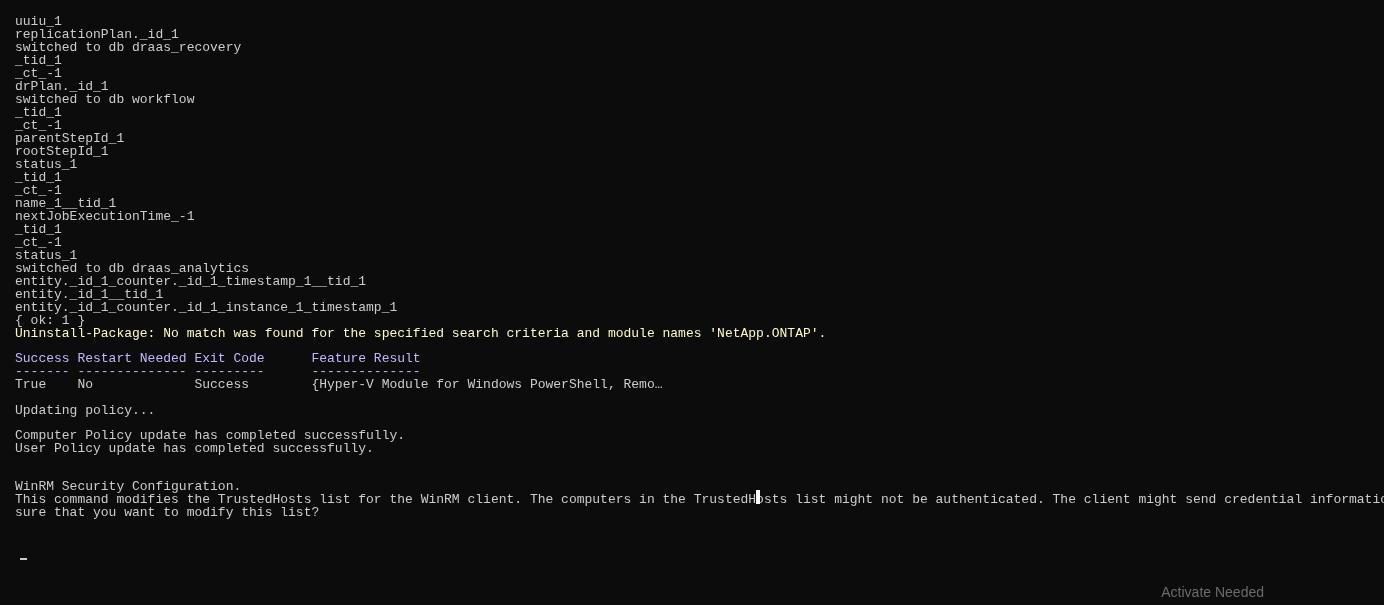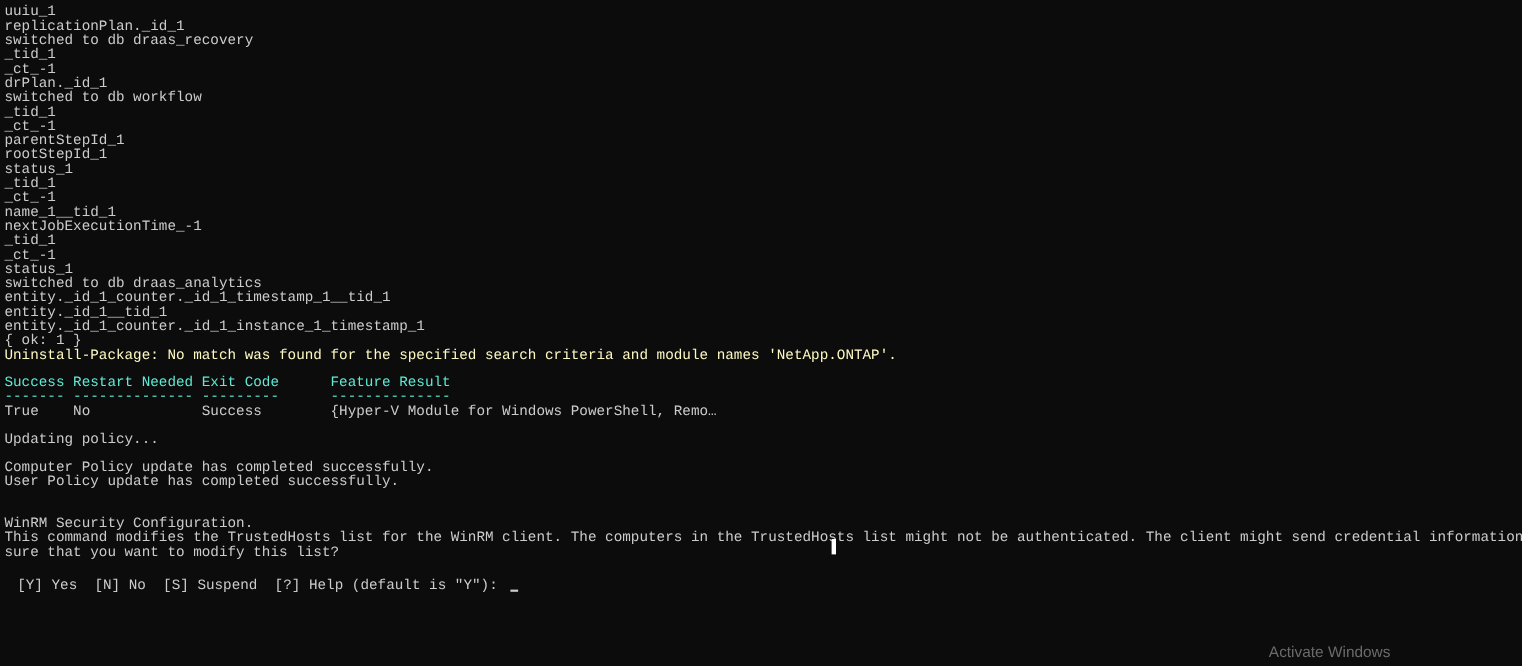--- a/index.html
+++ b/index.html
@@ -12,32 +12,32 @@
       color: #cccccc;
       font-family: Consolas, 'Courier New', monospace;
       font-size: 13px;
       line-height: 1.0;
       width: 1384px;
       height: 605px;
       overflow: hidden;
       position: relative;
     }
     .terminal {
-      padding: 4px;
+      padding: 15px;
       white-space: pre;
     }
     .line {
       min-height: 12.4px;
       white-space: pre;
     }
     .red {
       color: #fef9c3;
     }
     .green {
-      color: #5eead4;
+      color: #c4b5fd;
     }
     .cursor {
       display: inline-block;
       width: 7px;
       height: 2px;
       background: #cccccc;
       vertical-align: bottom;
       margin-left: 4px;
     }
     .text-cursor {
@@ -57,18 +57,18 @@
       font-size: 14px;
       font-weight: 400;
     }
   </style>
 </head>
 <body>
 
 <div class="terminal" id="terminal-lines"><div class="line">uuiu_1</div><div class="line">replicationPlan._id_1</div><div class="line">switched to db draas_recovery</div><div class="line">_tid_1</div><div class="line">_ct_-1</div><div class="line">drPlan._id_1</div><div class="line">switched to db workflow</div><div class="line">_tid_1</div><div class="line">_ct_-1</div><div class="line">parentStepId_1</div><div class="line">rootStepId_1</div><div class="line">status_1</div><div class="line">_tid_1</div><div class="line">_ct_-1</div><div class="line">name_1__tid_1</div><div class="line">nextJobExecutionTime_-1</div><div class="line">_tid_1</div><div class="line">_ct_-1</div><div class="line">status_1</div><div class="line">switched to db draas_analytics</div><div class="line">entity._id_1_counter._id_1_timestamp_1__tid_1</div><div class="line">entity._id_1__tid_1</div><div class="line">entity._id_1_counter._id_1_instance_1_timestamp_1</div><div class="line">{ ok: 1 }</div><div class="line red">Uninstall-Package: No match was found for the specified search criteria and module names 'NetApp.ONTAP'.</div><div class="line"></div><div class="line green">Success Restart Needed Exit Code      Feature Result</div><div class="line green">------- -------------- ---------      --------------</div><div class="line">True    No             Success        {Hyper-V Module for Windows PowerShell, Remo…</div><div class="line"></div><div class="line">Updating policy...</div><div class="line"></div><div class="line">Computer Policy update has completed successfully.</div><div class="line">User Policy update has completed successfully.</div><div class="line"></div><div class="line"></div><div class="line">WinRM Security Configuration.</div><div class="line">This command modifies the TrustedHosts list for the WinRM client. The computers in the TrustedHosts list might not be authenticated. The client might send credential information to these computers. Are you</div><div class="line">sure that you want to modify this list?</div></div>
 
 <div class="line">
-  <span>[Y] Yes  [N] No  [S] Suspend  [?] Help (default is "Y"): </span><span class="cursor"></span>
+  <span class="cursor"></span>
 </div>
 
 <div class="text-cursor"></div>
 
-<div class="watermark">Activate Windows</div>
+<div class="watermark">Activate Needed</div>
 
 </body></html>

